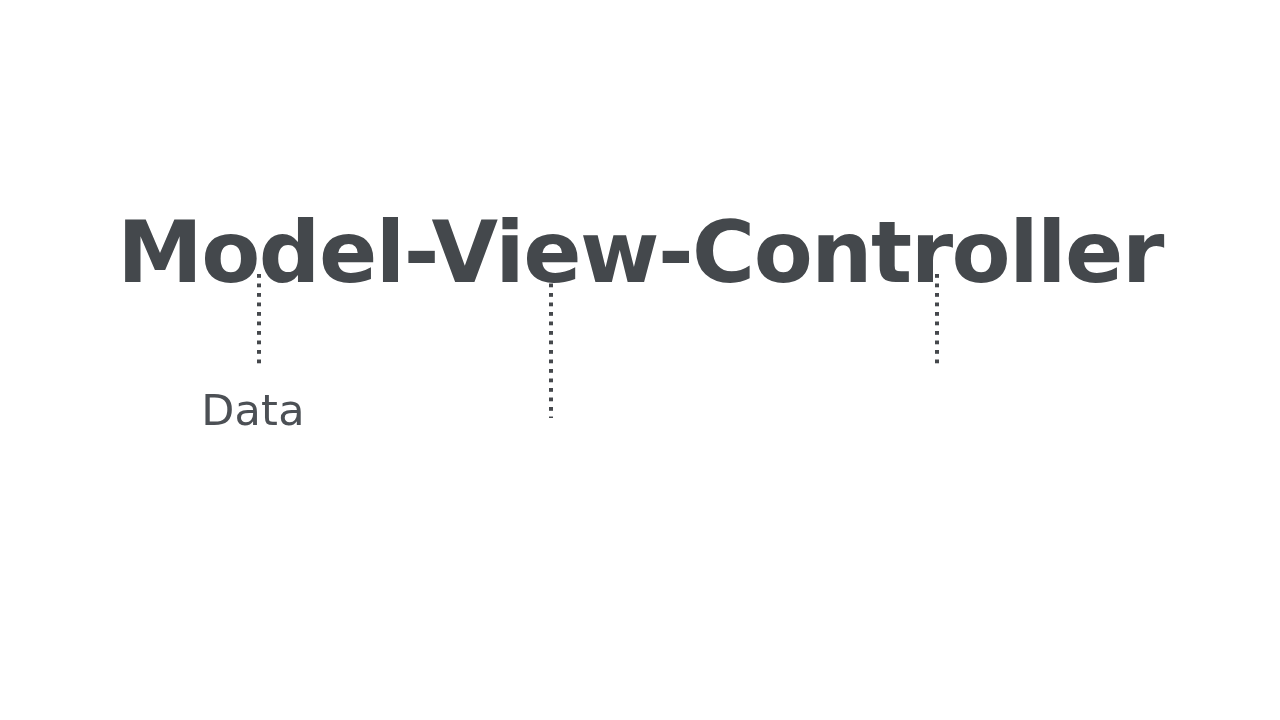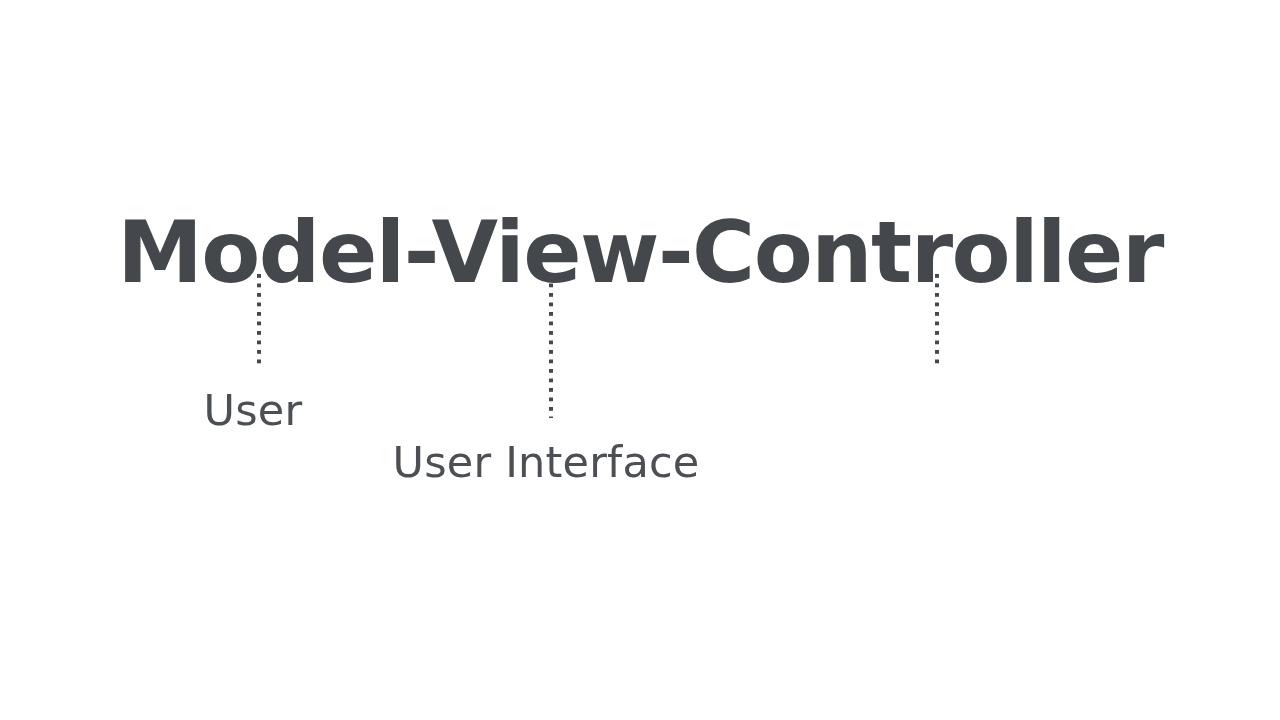--- a/index.html
+++ b/index.html
@@ -102,18 +102,17 @@
 <div class="slide">
 
   <div class="title">Model-View-Controller</div>
 
   <div class="connector connector-model"></div>
 
   <div class="connector connector-view"></div>
 
   <div class="connector connector-controller"></div>
 
-  <div class="leaf-label label-data">User</div>
+  <div class="leaf-label label-data">Data</div>
 
-  <div class="leaf-label label-ui">User Interface</div>
 
 
 </div>
 
 </body></html>

